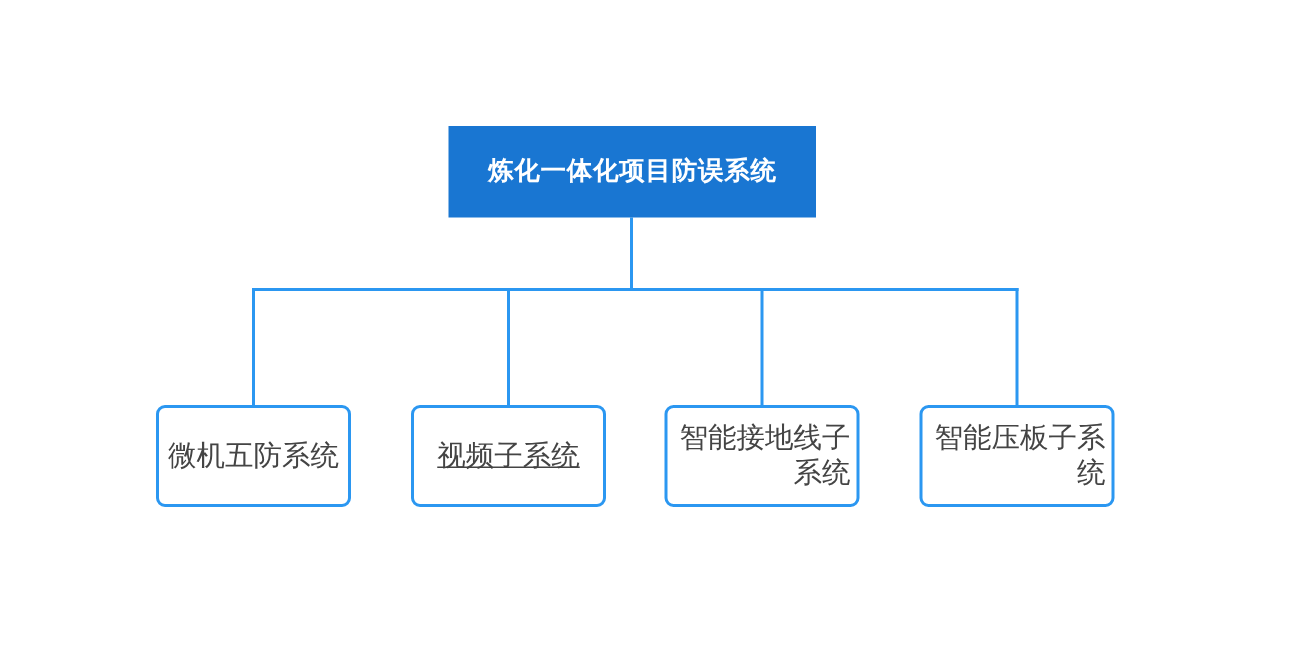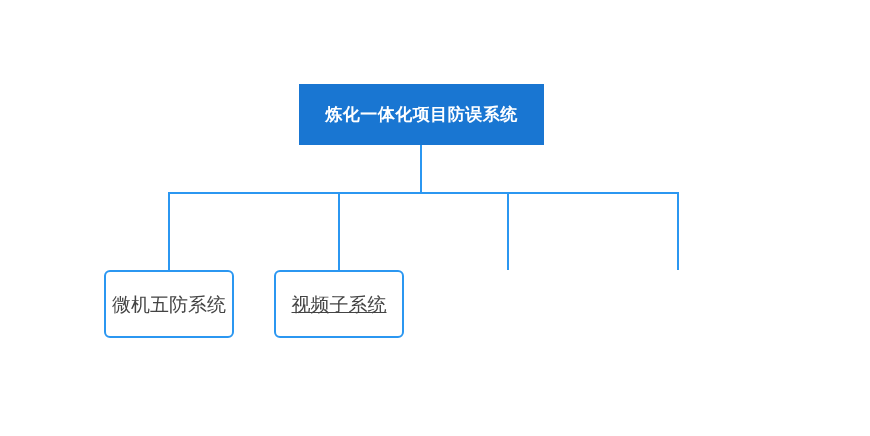--- a/index.html
+++ b/index.html
@@ -78,15 +78,21 @@
   </div>
 
   <div class="node node-child node-child-1">
     <span class="node-label">微机五防系统</span>
   </div>
 
   <div class="node node-child node-child-2">
     <span class="node-label">视频子系统</span>
   </div>
 
+  <div class="node node-child node-child-3">
+    <span class="node-label">智能接地线子系统</span>
+  </div>
 
+  <div class="node node-child node-child-4">
+    <span class="node-label">智能压板子系统</span>
+  </div>
 
 </div>
 
 </body></html>

